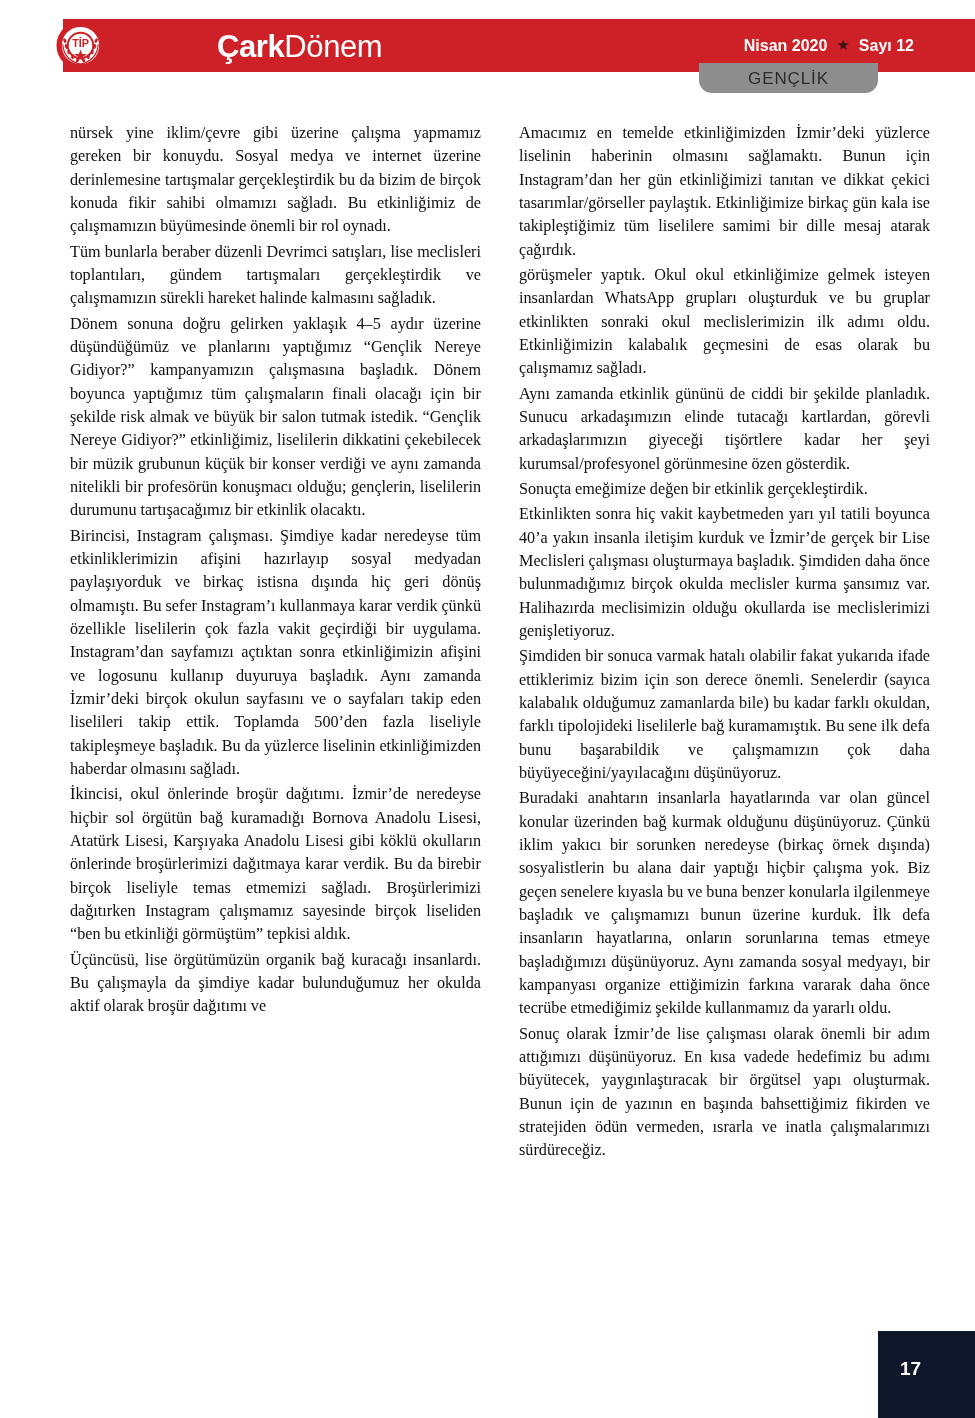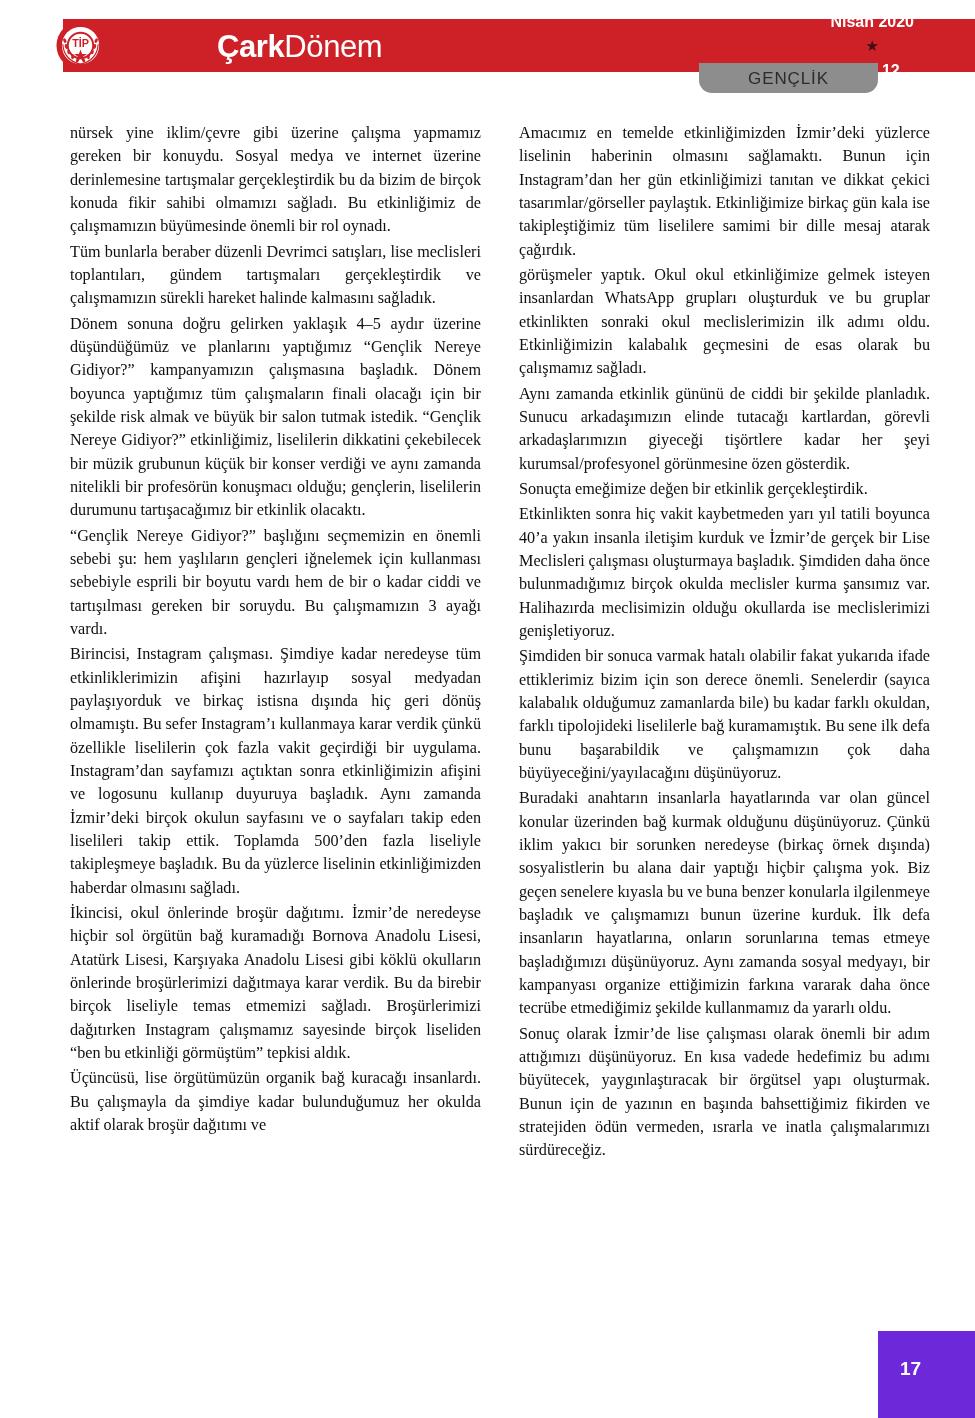--- a/index.html
+++ b/index.html
@@ -54,21 +54,20 @@
     transform: translateY(-50%);
     font-family: "Liberation Sans", "DejaVu Sans", sans-serif;
     font-size: 16px;
     font-weight: 700;
     color: #ffffff;
     white-space: nowrap;
     line-height: 1;
     display: flex;
     align-items: center;
     gap: 9px;
-    flex-direction: column;
   }
   .masthead-issue .star {
     color: #3b1114;
     font-size: 15px;
     line-height: 1;
     position: relative;
     top: -1px;
   }
 
   
@@ -129,21 +128,21 @@
     word-spacing: -0.2px;
   }
 
   
   .page-number-block {
     position: absolute;
     left: 878px;
     top: 1331px;
     width: 97px;
     height: 87px;
-    background: #6d28d9;
+    background: #0f172a;
   }
   .page-number-block .pn {
     position: absolute;
     left: 22px;
     top: 28px;
     font-family: "Liberation Sans", "DejaVu Sans", sans-serif;
     font-size: 19px;
     font-weight: 700;
     color: #ffffff;
     line-height: 1;
@@ -197,21 +196,20 @@
 
   <div class="section-tab">
     <span>GENÇLİK</span>
   </div>
 
   <div class="columns">
     <div class="col">
       <p>nürsek yine iklim/çevre gibi üzerine çalışma yapmamız gereken bir konuydu. Sosyal medya ve internet üzerine derinlemesine tartışmalar gerçekleştirdik bu da bizim de birçok konuda fikir sahibi olmamızı sağladı. Bu etkinliğimiz de çalışmamızın büyümesinde önemli bir rol oynadı.</p>
       <p>Tüm bunlarla beraber düzenli Devrimci satışları, lise meclisleri toplantıları, gündem tartışmaları gerçekleştirdik ve çalışmamızın sürekli hareket halinde kalmasını sağladık.</p>
       <p>Dönem sonuna doğru gelirken yaklaşık 4–5 aydır üzerine düşündüğümüz ve planlarını yaptığımız “Gençlik Nereye Gidiyor?” kampanyamızın çalışmasına başladık. Dönem boyunca yaptığımız tüm çalışmaların finali olacağı için bir şekilde risk almak ve büyük bir salon tutmak istedik. “Gençlik Nereye Gidiyor?” etkinliğimiz, liselilerin dikkatini çekebilecek bir müzik grubunun küçük bir konser verdiği ve aynı zamanda nitelikli bir profesörün konuşmacı olduğu; gençlerin, liselilerin durumunu tartışacağımız bir etkinlik olacaktı.</p>
-      <p>“Gençlik Nereye Gidiyor?” başlığını seçmemizin en önemli sebebi şu: hem yaşlıların gençleri iğnelemek için kullanması sebebiyle esprili bir boyutu vardı hem de bir o kadar ciddi ve tartışılması gereken bir soruydu. Bu çalışmamızın 3 ayağı vardı.</p>
       <p>Birincisi, Instagram çalışması. Şimdiye kadar neredeyse tüm etkinliklerimizin afişini  hazırlayıp sosyal medyadan paylaşıyorduk ve birkaç istisna dışında hiç geri dönüş olmamıştı. Bu sefer Instagram’ı kullanmaya karar verdik çünkü özellikle liselilerin çok fazla vakit geçirdiği bir uygulama. Instagram’dan sayfamızı açtıktan sonra etkinliğimizin afişini ve logosunu kullanıp duyuruya başladık. Aynı zamanda İzmir’deki birçok okulun sayfasını ve o sayfaları takip eden liselileri takip ettik. Toplamda 500’den fazla liseliyle takipleşmeye başladık. Bu da yüzlerce liselinin etkinliğimizden haberdar olmasını sağladı.</p>
       <p>İkincisi, okul önlerinde broşür dağıtımı. İzmir’de neredeyse hiçbir sol örgütün bağ kuramadığı Bornova Anadolu Lisesi, Atatürk Lisesi, Karşıyaka Anadolu Lisesi gibi köklü okulların önlerinde broşürlerimizi dağıtmaya karar verdik. Bu da birebir birçok liseliyle temas etmemizi sağladı. Broşürlerimizi dağıtırken Instagram çalışmamız sayesinde birçok liseliden “ben bu etkinliği görmüştüm” tepkisi aldık.</p>
       <p>Üçüncüsü, lise örgütümüzün organik bağ kuracağı insanlardı. Bu çalışmayla da şimdiye kadar bulunduğumuz her okulda aktif olarak broşür dağıtımı ve</p>
     </div>
     <div class="col">
       <p>Amacımız en temelde etkinliğimizden İzmir’deki yüzlerce liselinin haberinin olmasını sağlamaktı. Bunun için Instagram’dan her gün etkinliğimizi tanıtan ve dikkat çekici tasarımlar/görseller paylaştık. Etkinliğimize birkaç gün kala ise takipleştiğimiz tüm liselilere samimi bir dille mesaj atarak çağırdık.</p>
       <p>görüşmeler yaptık. Okul okul etkinliğimize gelmek isteyen insanlardan WhatsApp grupları oluşturduk ve bu gruplar etkinlikten sonraki okul meclislerimizin ilk adımı oldu. Etkinliğimizin kalabalık geçmesini de esas olarak bu çalışmamız sağladı.</p>
       <p>Aynı zamanda etkinlik gününü de ciddi bir şekilde planladık. Sunucu arkadaşımızın elinde tutacağı kartlardan, görevli arkadaşlarımızın giyeceği tişörtlere kadar her şeyi kurumsal/profesyonel görünmesine özen gösterdik.</p>
       <p>Sonuçta emeğimize değen bir etkinlik gerçekleştirdik.</p>
       <p>Etkinlikten sonra hiç vakit kaybetmeden yarı yıl tatili boyunca 40’a yakın insanla iletişim kurduk ve İzmir’de gerçek bir Lise Meclisleri çalışması oluşturmaya başladık. Şimdiden daha önce bulunmadığımız birçok okulda meclisler kurma şansımız var. Halihazırda meclisimizin olduğu okullarda ise meclislerimizi genişletiyoruz.</p>

